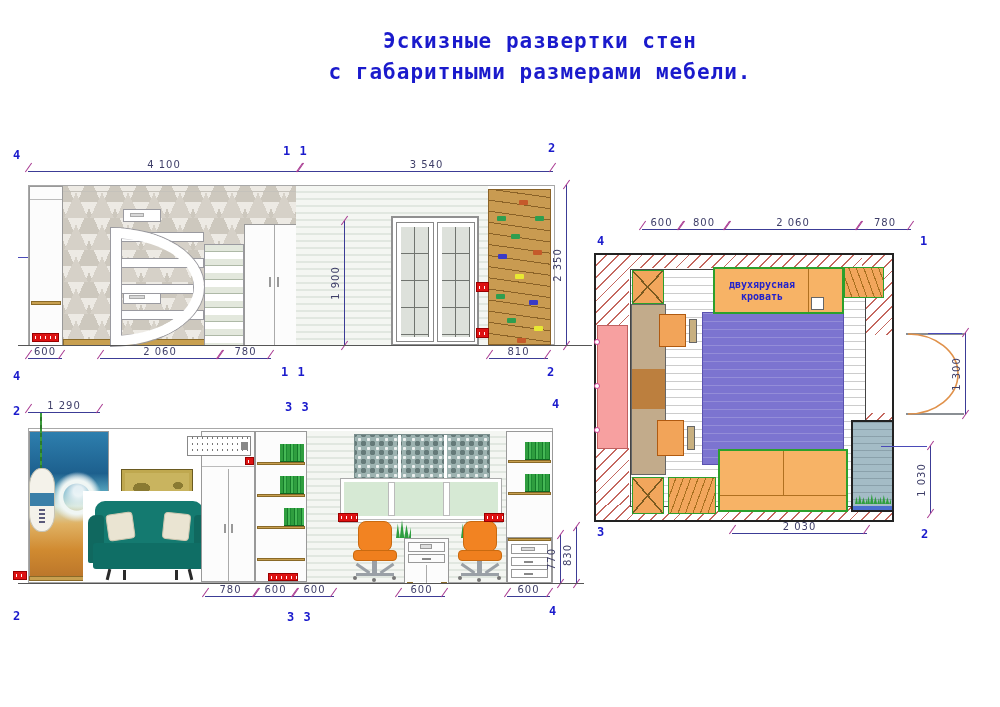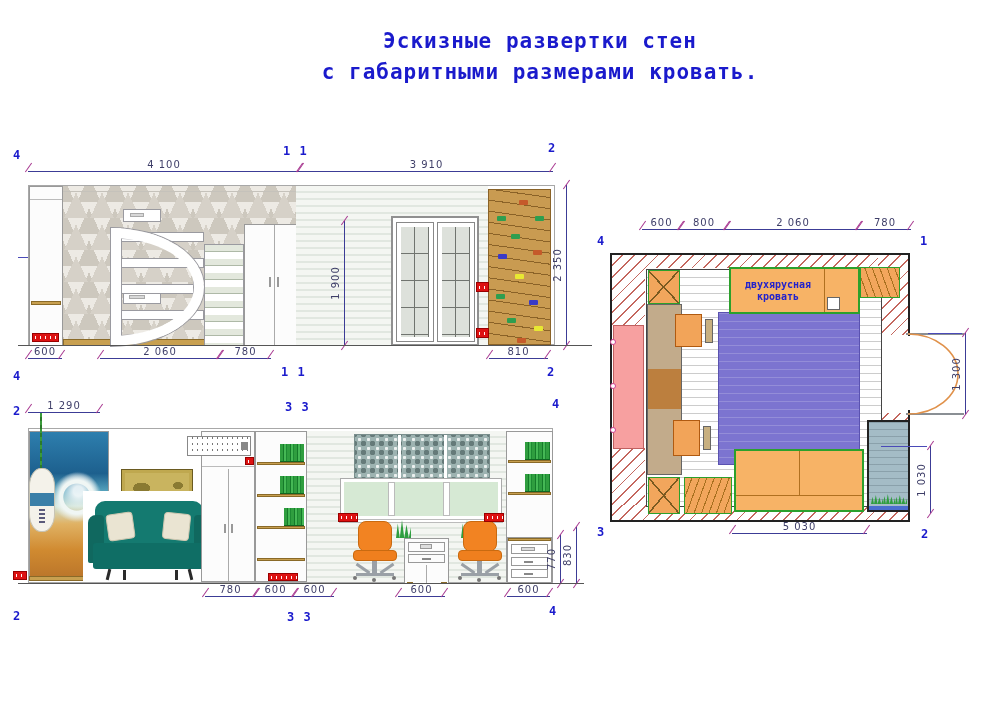--- a/index.html
+++ b/index.html
@@ -119,32 +119,32 @@
   .bunklabel{position:absolute;font:bold 10px "DejaVu Sans Mono",monospace;color:#2222cc;
     text-align:center;line-height:12px;}
 </style>
 </head>
 <body>
 
 <div class="canvas">
 
   <div class="title">
     <div>Эскизные развертки стен</div>
-    <div>с габаритными размерами кровать.</div>
+    <div>с габаритными размерами мебели.</div>
   </div>
 
   <span class="mk" style="left:13px;top:148px">4</span>
   <span class="mk" style="left:283px;top:144px">1 1</span>
   <span class="mk" style="left:548px;top:141px">2</span>
 
   <div class="dim-h" style="left:28px;top:171px;width:272px">
     <span class="lbl">4 100</span>
     </div>
   <div class="dim-h" style="left:300px;top:171px;width:253px">
-    <span class="lbl">3 910</span>
+    <span class="lbl">3 540</span>
     </div>
 
   <div class="leader" style="left:18px;top:257px;width:78px"></div>
 
   <div class="wallbox" style="left:28px;top:185px;width:527px;height:160px">
 
     <div class="furn-white" style="left:0;top:0;width:34px;height:160px">
       <i style="left:0;top:12px;width:32px;border-top:1px solid #bbb"></i>
       <i class="woodbar" style="left:1px;top:114px;width:30px;height:4px"></i>
       <i class="socket" style="left:2px;top:146px;width:27px;height:9px"></i>
@@ -396,21 +396,21 @@
   <div class="dim-h" style="left:681px;top:229px;width:46px">
     <span class="lbl">800</span>
     </div>
   <div class="dim-h" style="left:727px;top:229px;width:132px">
     <span class="lbl">2 060</span>
     </div>
   <div class="dim-h" style="left:859px;top:229px;width:52px">
     <span class="lbl">780</span>
     </div>
 
-  <div class="planroom" style="left:610px;top:253px;width:300px;height:269px">
+  <div class="planroom" style="left:594px;top:253px;width:300px;height:269px">
 
     <div class="hatch" style="left:0;top:0;width:296px;height:13px"></div>
     <div class="hatch" style="left:0;top:0;width:33px;height:70px"></div>
     <div class="hatch" style="left:0;top:192px;width:33px;height:73px"></div>
     <div class="hatch" style="left:0;top:250px;width:296px;height:15px"></div>
     <div class="hatch" style="left:266px;top:0;width:30px;height:80px"></div>
     <div class="hatch" style="left:266px;top:158px;width:30px;height:94px"></div>
 
     <div class="interior" style="left:34px;top:14px;width:236px;height:238px"></div>
 
@@ -463,19 +463,19 @@
   <div class="leader" style="left:928px;top:333px;width:34px"></div>
   <div class="dim-v" style="left:965px;top:333px;height:81px">
     <span class="lbl">1 300</span>
     </div>
   <div class="leader" style="left:881px;top:446px;width:46px"></div>
   <div class="dim-v" style="left:930px;top:446px;height:67px">
     <span class="lbl">1 030</span>
     </div>
 
   <div class="dim-h" style="left:732px;top:533px;width:135px">
-    <span class="lbl">5 030</span>
+    <span class="lbl">2 030</span>
     </div>
 
   <span class="mk" style="left:597px;top:525px">3</span>
   <span class="mk" style="left:921px;top:527px">2</span>
 
 </div>
 
 </body></html>

